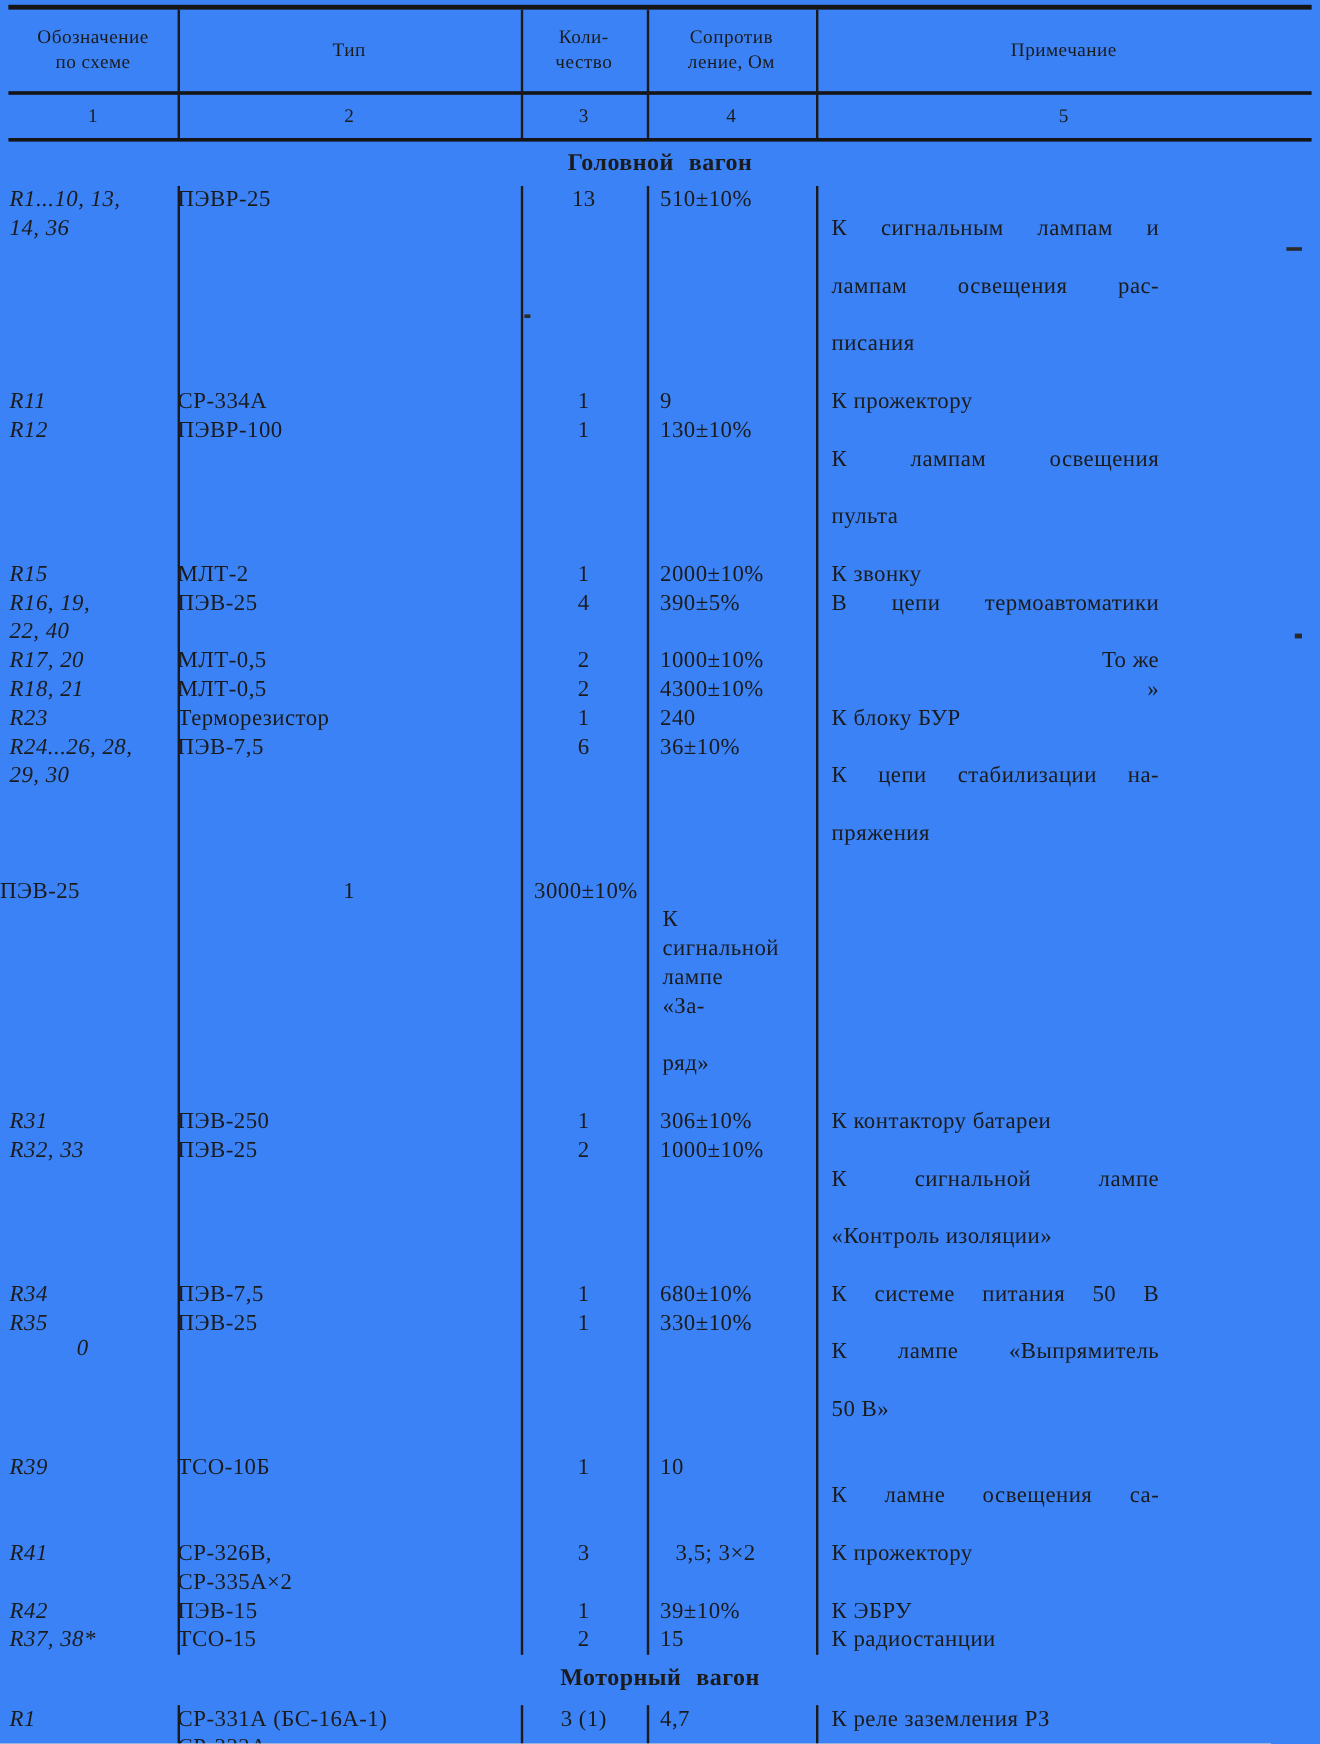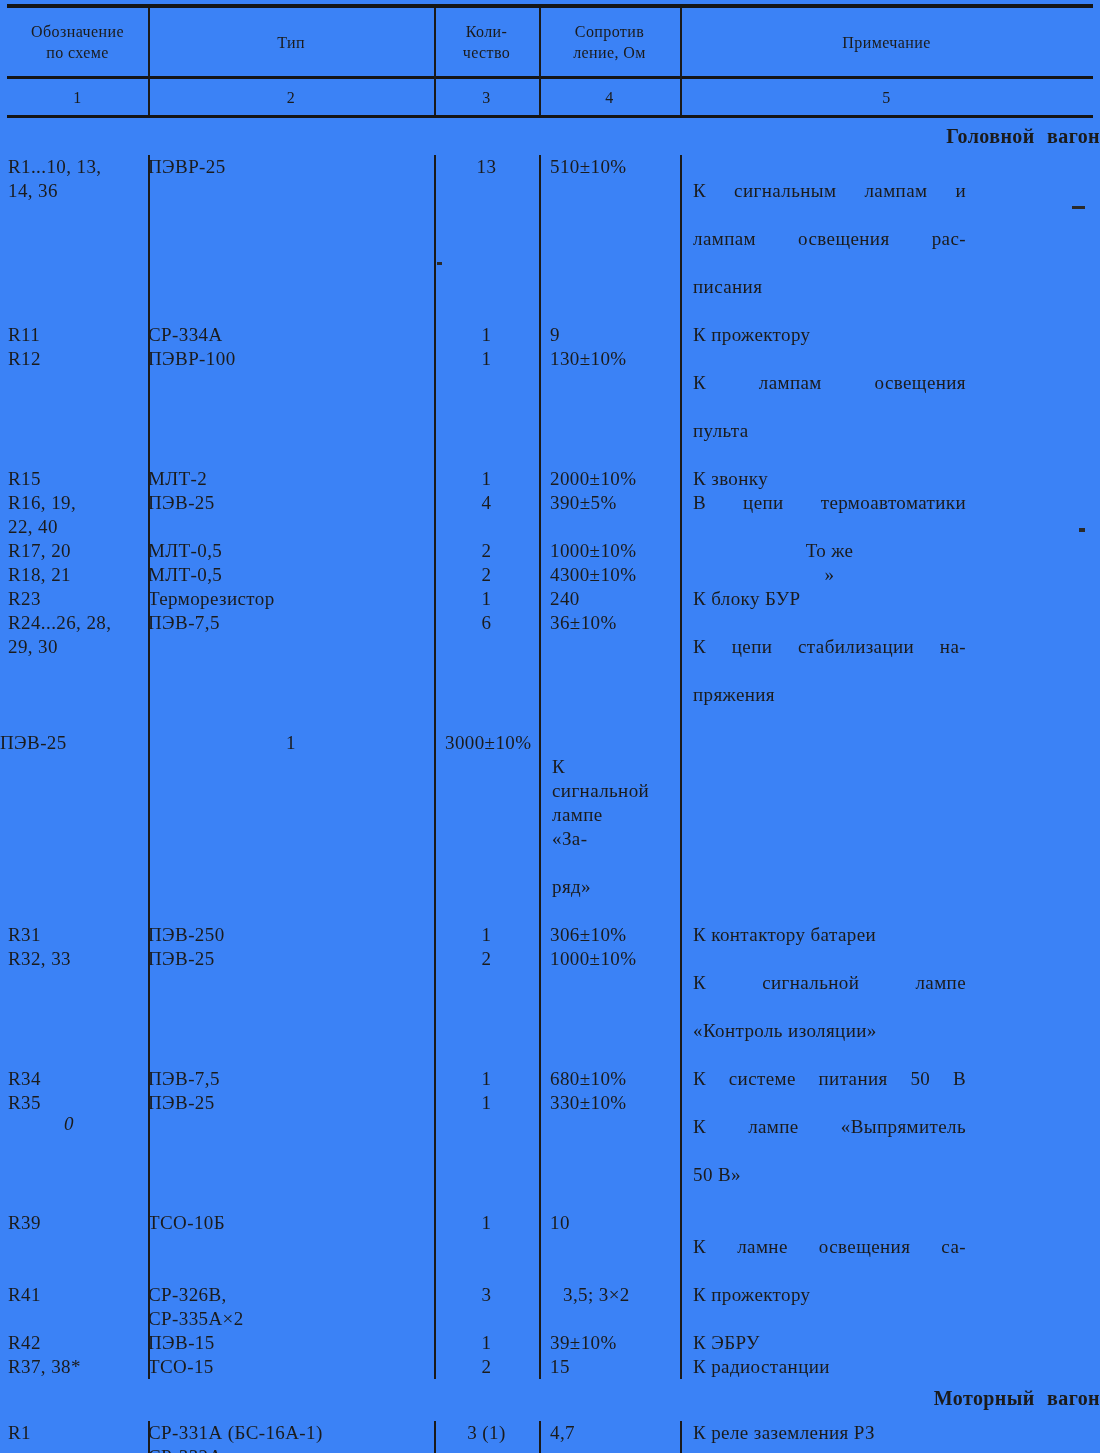--- a/index.html
+++ b/index.html
@@ -15,37 +15,37 @@
     border-top:4px solid #151515; border-bottom:3px solid #151515; }
   .hrow { display:grid; grid-template-columns:141px 286px 105px 141px 1fr; }
   .hrow.labels { height:68px; border-bottom:3px solid #151515; }
   .hrow.nums { height:36px; }
   .hc, .hn { display:flex; align-items:center; justify-content:center;
     text-align:center; white-space:pre-line; font-size:16px; line-height:21px; }
   .hn { font-size:16px; }
   .hvline { position:absolute; top:0; bottom:0; width:2px; background:#1a1a1a; }
   .hv1{left:141px}.hv2{left:427px}.hv3{left:532px}.hv4{left:673px}
   
-  .sec-title { text-align:right; font-weight:bold; font-size:20px;
+  .sec-title { text-align:center; font-weight:bold; font-size:20px;
     word-spacing:7px; line-height:26px; }
   .sec1 .sec-title { margin:5px 0 6px 0; }
   .sec2 .sec-title { margin:6px 0 10px 0; }
   .sec-body { position:relative; }
   .vline { position:absolute; top:0; bottom:0; width:2px; background:#1a1a1a; }
   .v1{left:148px}.v2{left:434px}.v3{left:539px}.v4{left:680px}
   .row { display:grid; grid-template-columns:148px 286px 105px 141px 1fr; }
   .row > div { white-space:pre-line; }
-  .c1 { padding-left:8px; }
+  .c1 { font-style:italic; padding-left:8px; }
   .c2 { }
   .c3 { text-align:center; }
   .c4 { padding-left:11px; }
   .c4.ind { padding-left:24px; }
   .c5 { padding-left:13px; padding-right:134px; }
   .c5.jl { text-align:justify; text-align-last:justify; }
-  .c5.ctr { text-align:center; }
+  .c5.ctr { text-align:right; }
   .ln { display:block; }
   .ln.j { text-align:justify; text-align-last:justify; }
   .pagenum { position:absolute; top:1466px; left:0; width:100%;
     text-align:center; font-size:18px; }
   
   .stray-zero { position:absolute; left:64px; top:1112px;
     font-style:italic; font-size:19px; }
   .spk { position:absolute; background:#2a2a2a; }
   .spk1 { left:1072px; top:206px; width:13px; height:3px; }
   .spk2 { left:1079px; top:528px; width:6px; height:4px; }

